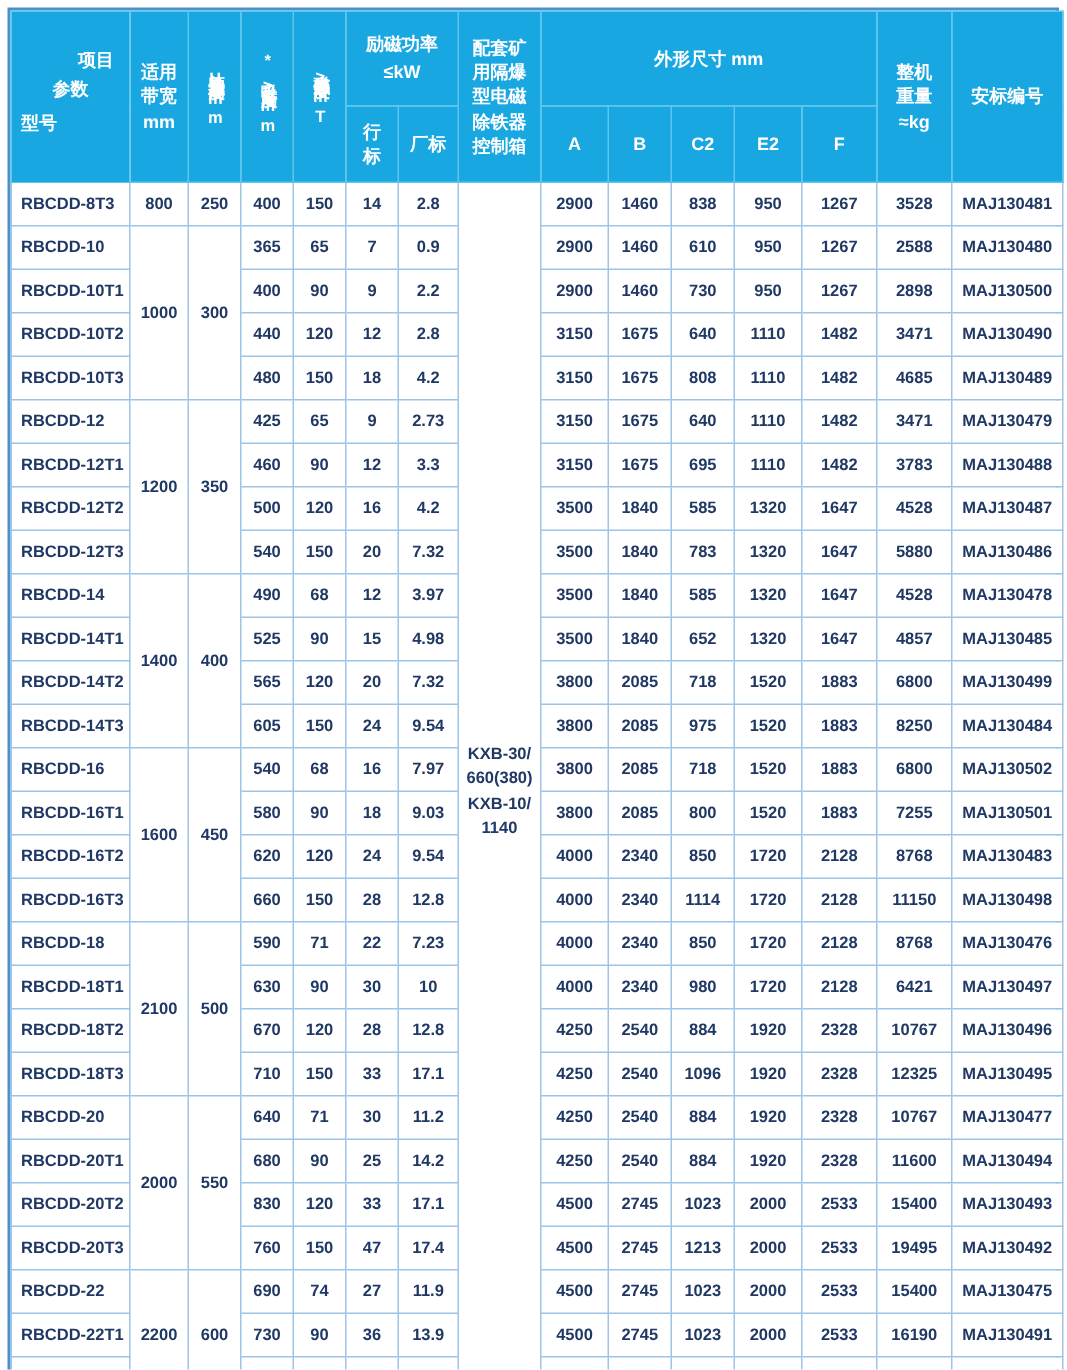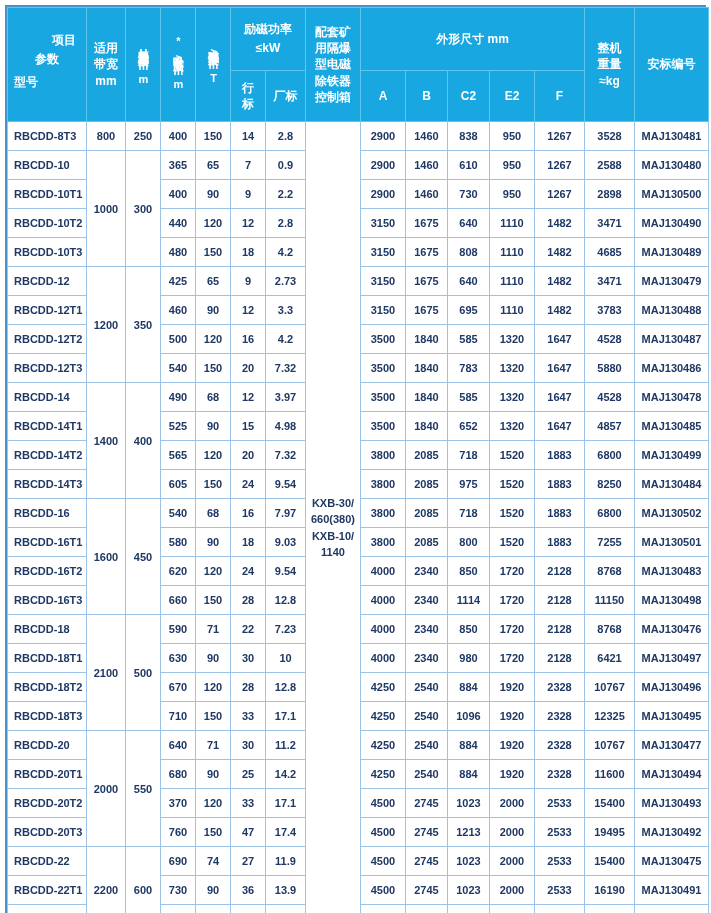--- a/index.html
+++ b/index.html
@@ -421,21 +421,21 @@
             <td>4250</td>
             <td>2540</td>
             <td>884</td>
             <td>1920</td>
             <td>2328</td>
             <td>11600</td>
             <td>MAJ130494</td>
           </tr>
           <tr>
             <td class="model">RBCDD-20T2</td>
-            <td>370</td>
+            <td>830</td>
             <td>120</td>
             <td>33</td>
             <td>17.1</td>
             <td>4500</td>
             <td>2745</td>
             <td>1023</td>
             <td>2000</td>
             <td>2533</td>
             <td>15400</td>
             <td>MAJ130493</td>

